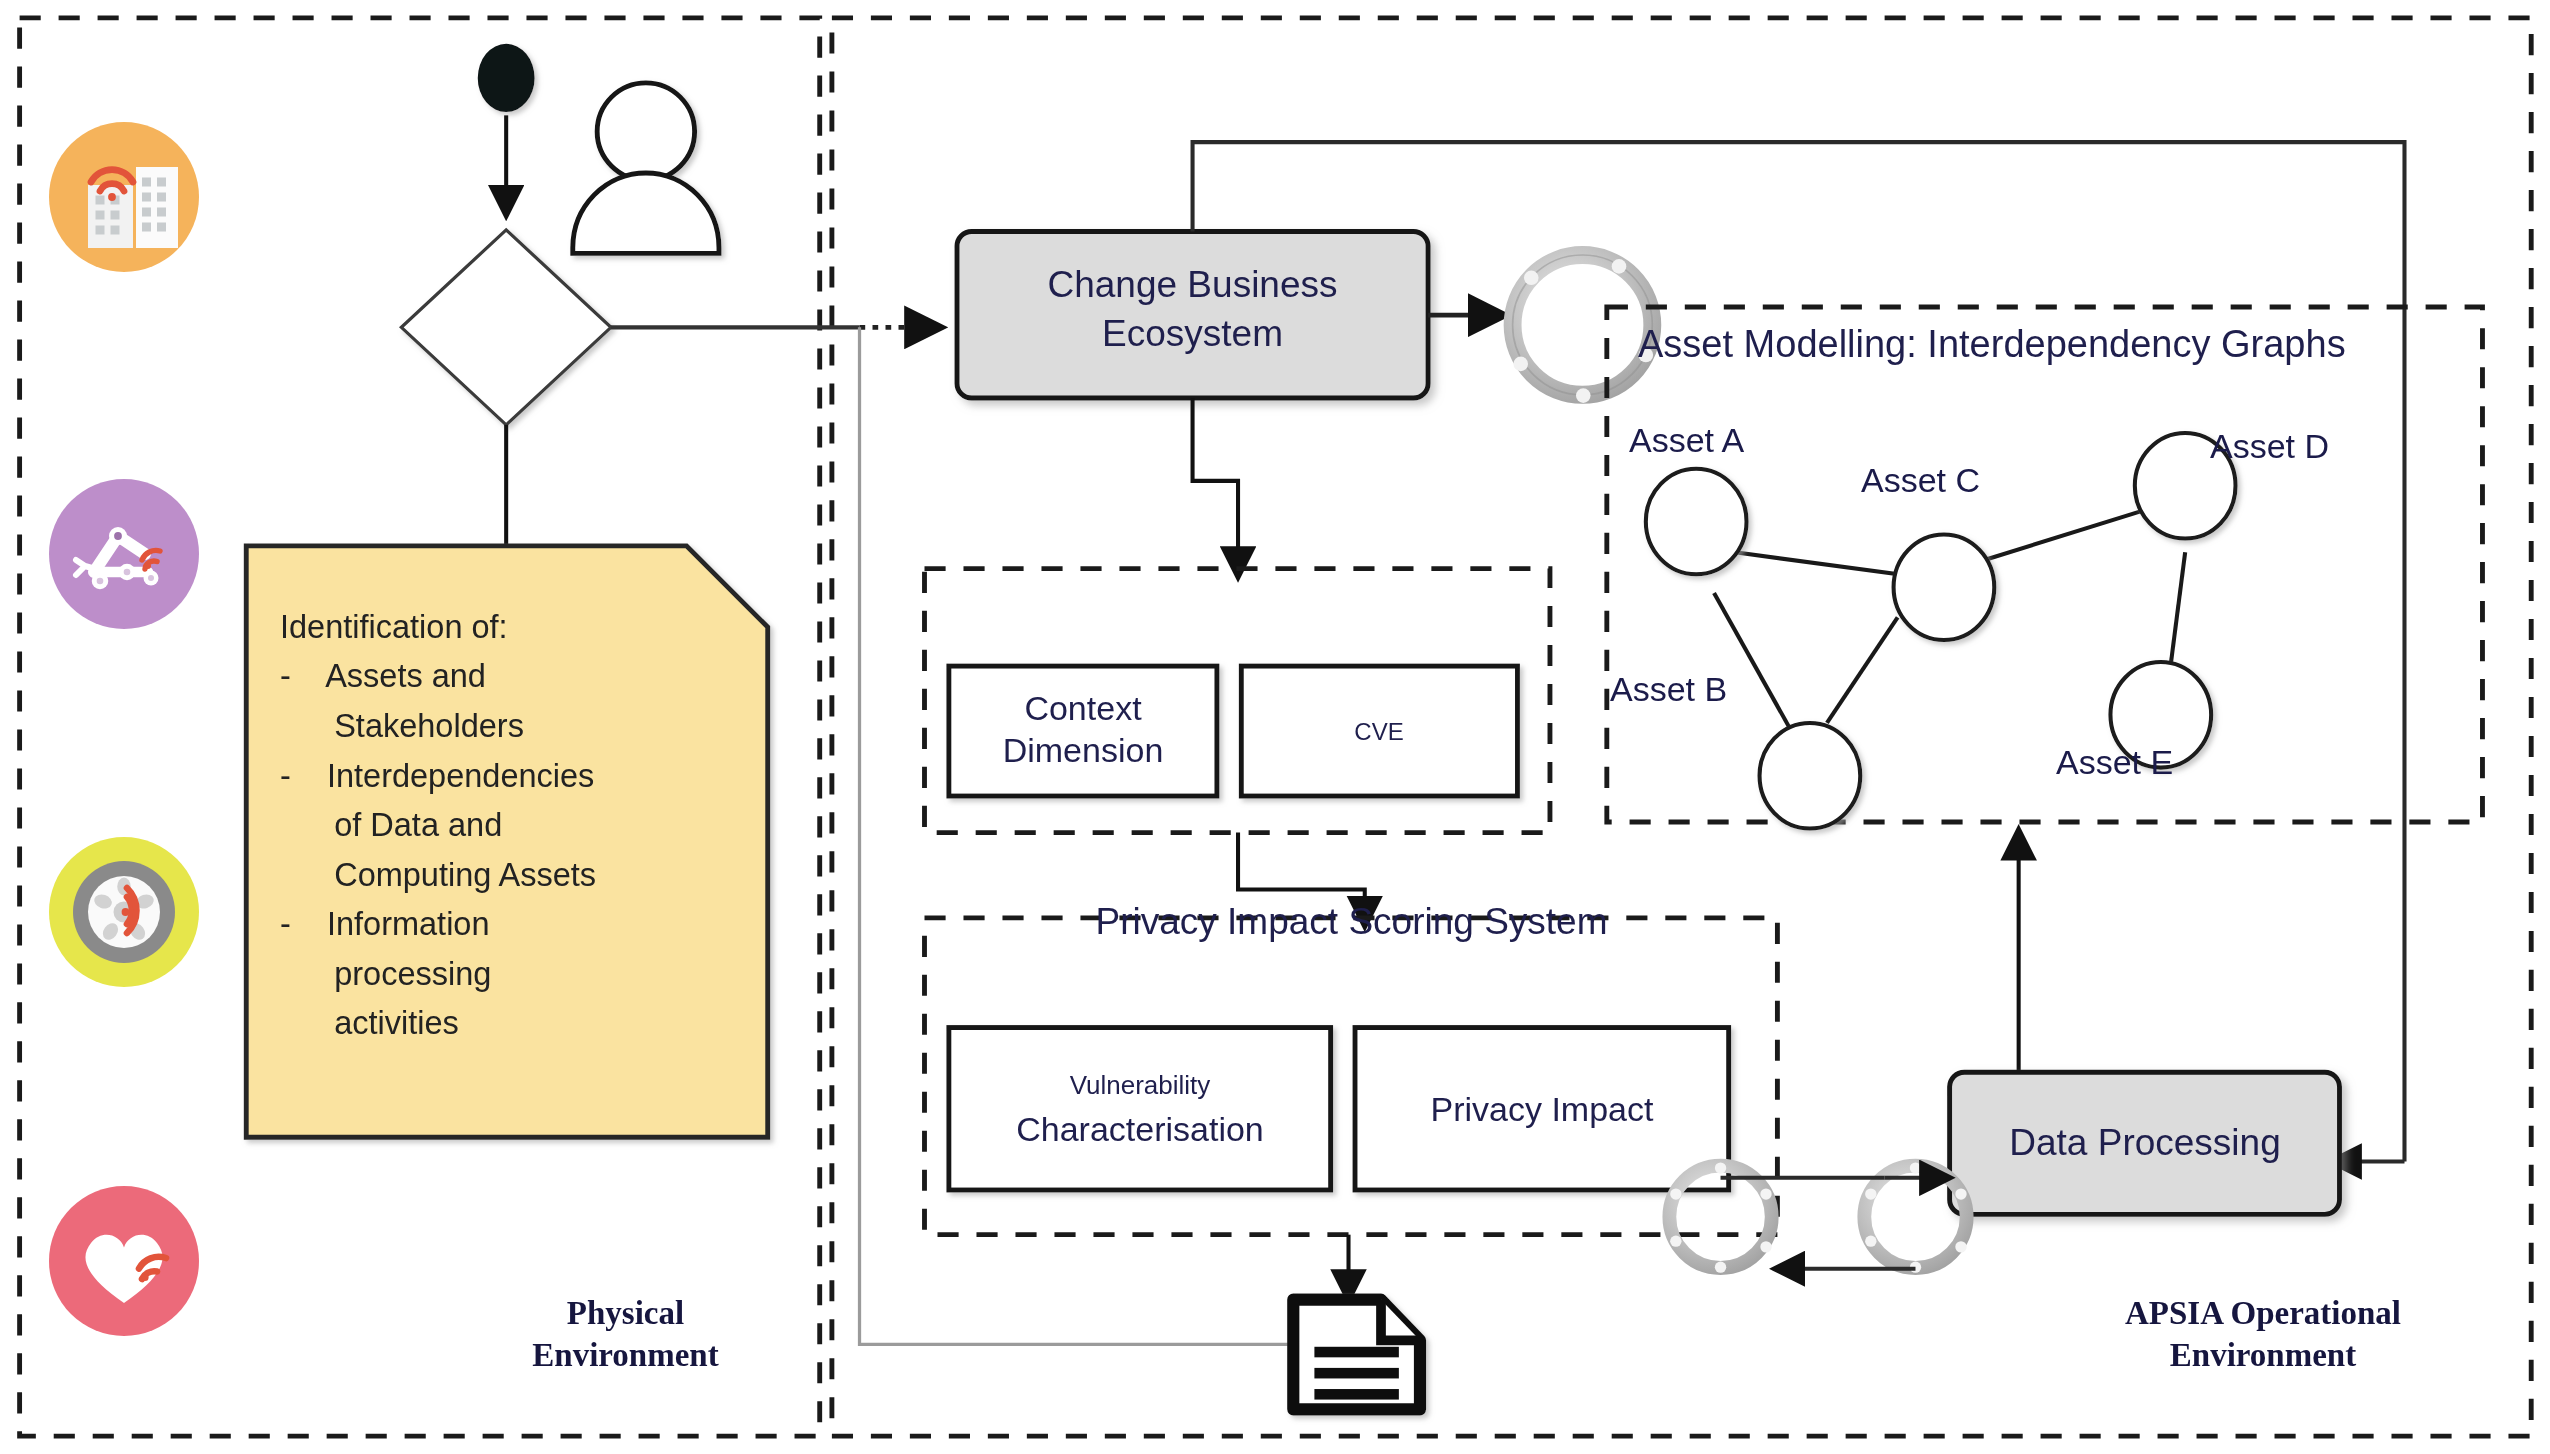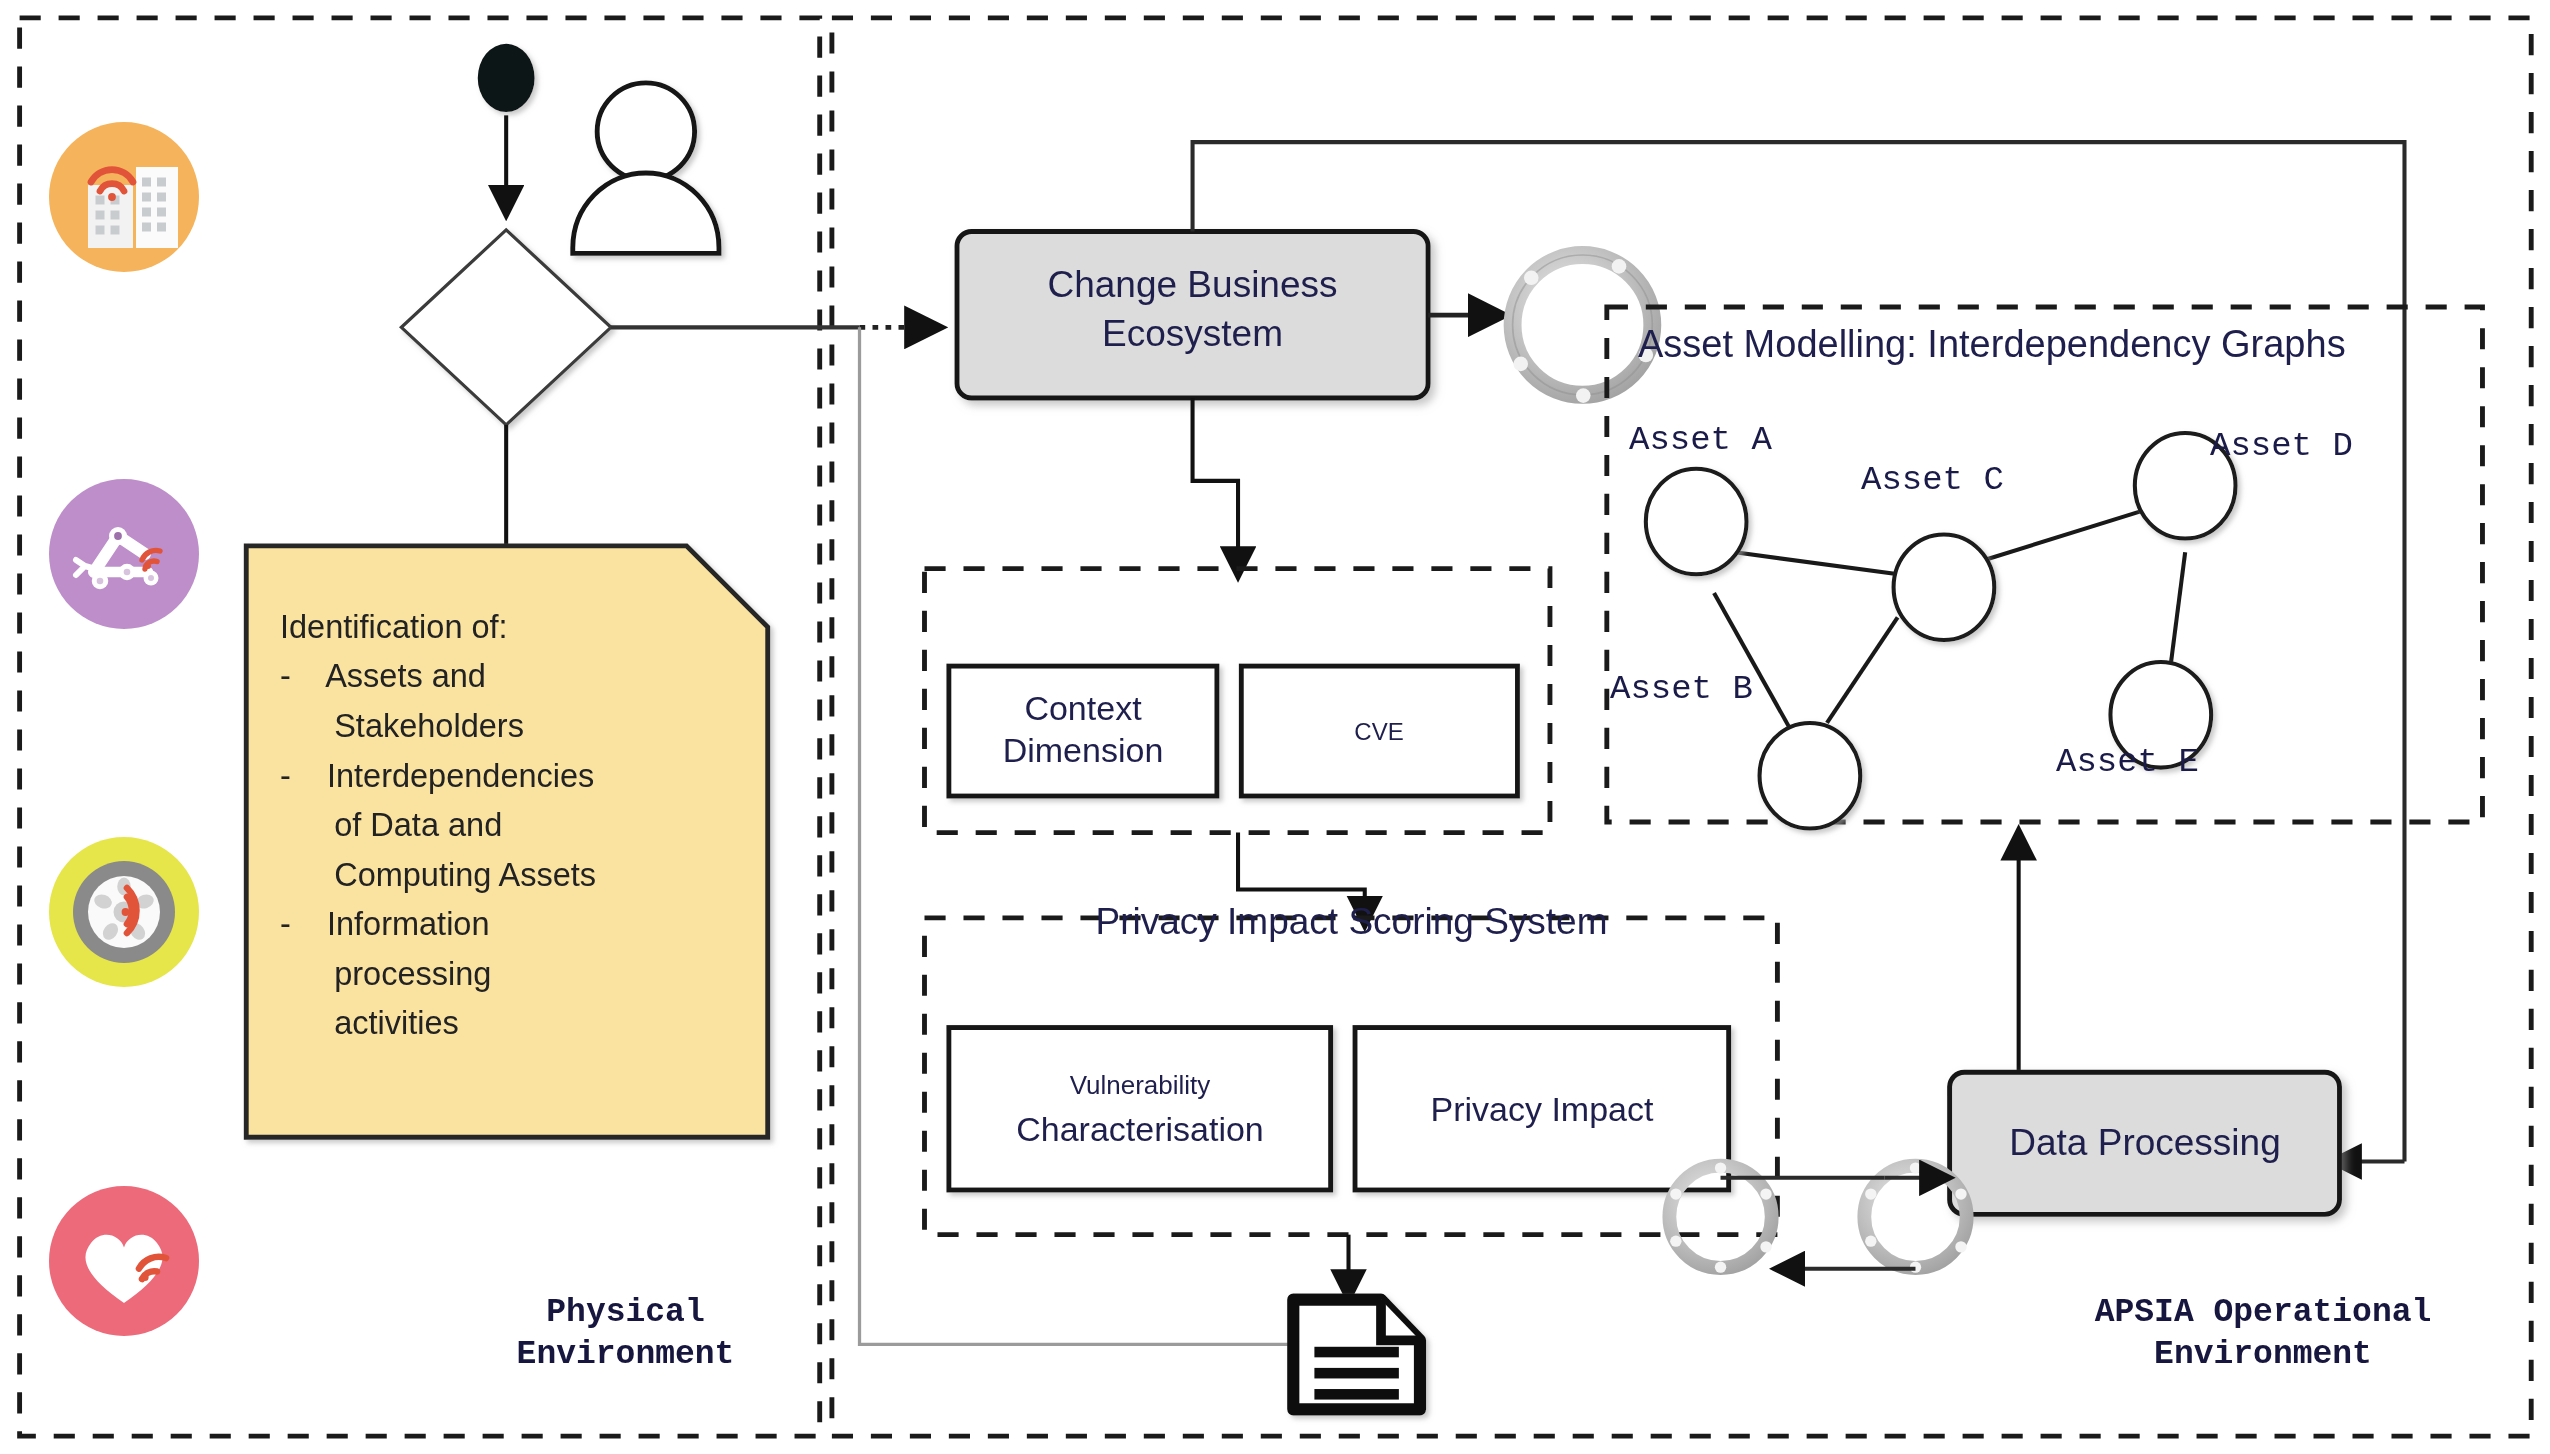--- a/index.html
+++ b/index.html
@@ -4,26 +4,26 @@
 <style>
   html,body{margin:0;padding:0;background:#ffffff;}
   body{font-family:"Liberation Sans",sans-serif;}
   #stage{position:relative;width:2550px;height:1454px;background:#fff;overflow:hidden;}
   #svgroot{position:absolute;left:0;top:0;width:2550px;height:1454px;}
   .lbl{position:absolute;color:#1f1f4d;font-family:"Liberation Sans",sans-serif;}
   .boxtext{position:absolute;display:flex;align-items:center;justify-content:center;
            text-align:center;color:#1f1f4d;font-family:"Liberation Sans",sans-serif;
            line-height:1.25;pointer-events:none;}
   .envlabel{position:absolute;text-align:center;font-weight:bold;color:#16163f;
-            font-size:33px;line-height:1.28;font-family:Liberation Mono, monospace;}
+            font-size:33px;line-height:1.28;font-family:Liberation Serif, serif;}
   .noteText{position:absolute;color:#222;font-size:32.5px;line-height:1.52;
             font-family:"Liberation Sans",sans-serif;white-space:pre;}
   .ico{position:absolute;border-radius:50%;}
   .assetlbl{position:absolute;font-size:34px;color:#1b1b4a;
-            font-family:Liberation Mono, monospace;white-space:nowrap;}
+            font-family:Liberation Sans, sans-serif;white-space:nowrap;}
 </style>
 </head>
 <body>
 
 <div id="stage">
 
   <svg id="svgroot" viewBox="0 0 3139 1790">
     <defs>
       <marker id="arrow" viewBox="0 0 12 12" refX="10" refY="6" markerWidth="9" markerHeight="9" orient="auto-start-reverse">
         <path d="M0,0 L12,6 L0,12 z" fill="#111"></path>

